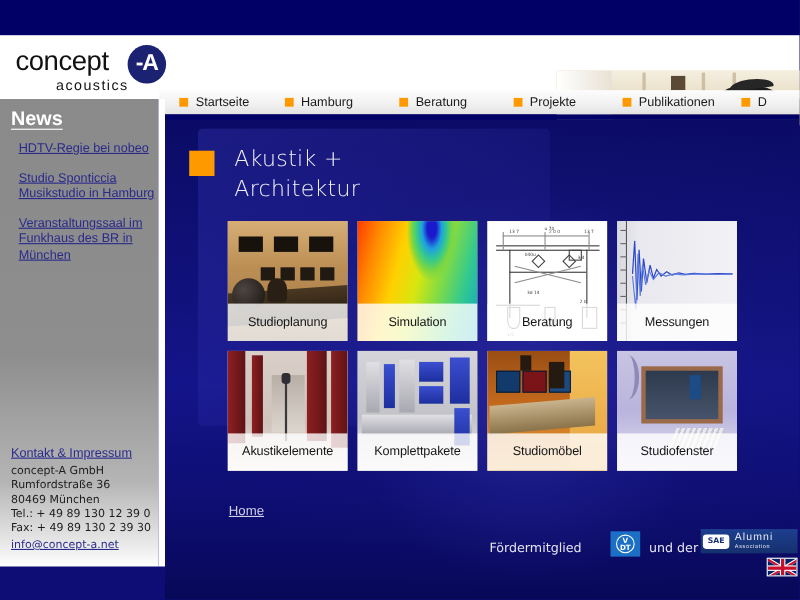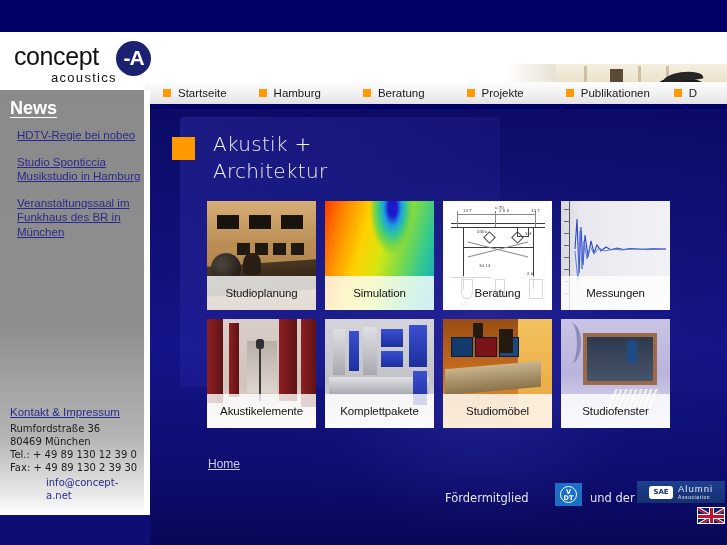--- a/index.html
+++ b/index.html
@@ -113,21 +113,21 @@
     font-size: 11.5px; line-height: 14px; color: #2a2a8c;
     text-decoration: underline; cursor: pointer;
   }
   .contact-lines {
     position:absolute; left:0; top:17px;
     font-size: 10px; line-height: 13px; color: #1c1c1c;
     font-family: "DejaVu Sans", sans-serif;
   }
   .contact-mail {
     display:inline-block; margin-top:2px;
-    font-size: 10px; color:#2a2a8c; cursor:pointer;margin-left:36px;
+    font-size: 10px; color:#2a2a8c; text-decoration: underline; cursor:pointer;
   }
   .sidebar-rightedge {
     position:absolute; left:144px; top:90px; width:6px; height:425px;
     background:#ffffff;
   }
 
   
   .main {
     position: absolute; left: 150px; top: 109px; width: 577px; height: 436px;
     background:
@@ -275,21 +275,21 @@
   .und-der {
     position:absolute; left: 440px; top: 14px;
     font-size: 11.5px; color: #e4e4f2; font-family:"DejaVu Sans",sans-serif;
   }
   .sae-logo {
     position:absolute; left: 487px; top: 4px; width: 88px; height: 22px;
     background: linear-gradient(to bottom,#1d3f8f,#15306e);
     display:flex; align-items:center; cursor:pointer; overflow:hidden;
   }
   .sae-mark {
-    width: 24px; height: 13px; margin-left:12px; background:#ffffff;
+    width: 24px; height: 13px; margin-left:2px; background:#ffffff;
     border-radius: 3px; color:#16307a; font-size: 7px; font-weight:bold;
     display:flex; align-items:center; justify-content:center;
     font-family:"DejaVu Sans",sans-serif; flex:none;
   }
   .sae-txt { margin-left: 5px; color:#e8e8f4; line-height:1; }
   .sae-t1 { font-size: 9.5px; font-weight: normal; letter-spacing:1px;text-align:right; }
   .sae-t2 { font-size: 5px; letter-spacing: 0.6px; margin-top:1px; }
   .uk-flag {
     position:absolute; left: 547px; top: 30px; width: 28px; height: 17px;
     background:#012169; border:1px solid #ffffff; overflow:hidden; cursor:pointer;
@@ -374,20 +374,21 @@
   <div class="sidebar">
     <div class="sidebar-title">News</div>
     <div class="news-list">
       <a class="news-link">HDTV-Regie bei nobeo</a>
       <a class="news-link">Studio Sponticcia Musikstudio in Hamburg</a>
       <a class="news-link">Veranstaltungssaal im Funkhaus des BR in München</a>
     </div>
     <div class="contact-block">
       <a class="contact-link">Kontakt &amp; Impressum</a>
       <div class="contact-lines">
+        <div>concept-A GmbH</div>
         <div>Rumfordstraße 36</div>
         <div>80469 München</div>
         <div>Tel.: + 49 89 130 12 39 0</div>
         <div>Fax: + 49 89 130 2 39 30</div>
         <a class="contact-mail">info@concept-a.net</a>
       </div>
     </div>
   </div>
   <div class="sidebar-rightedge"></div>
 

